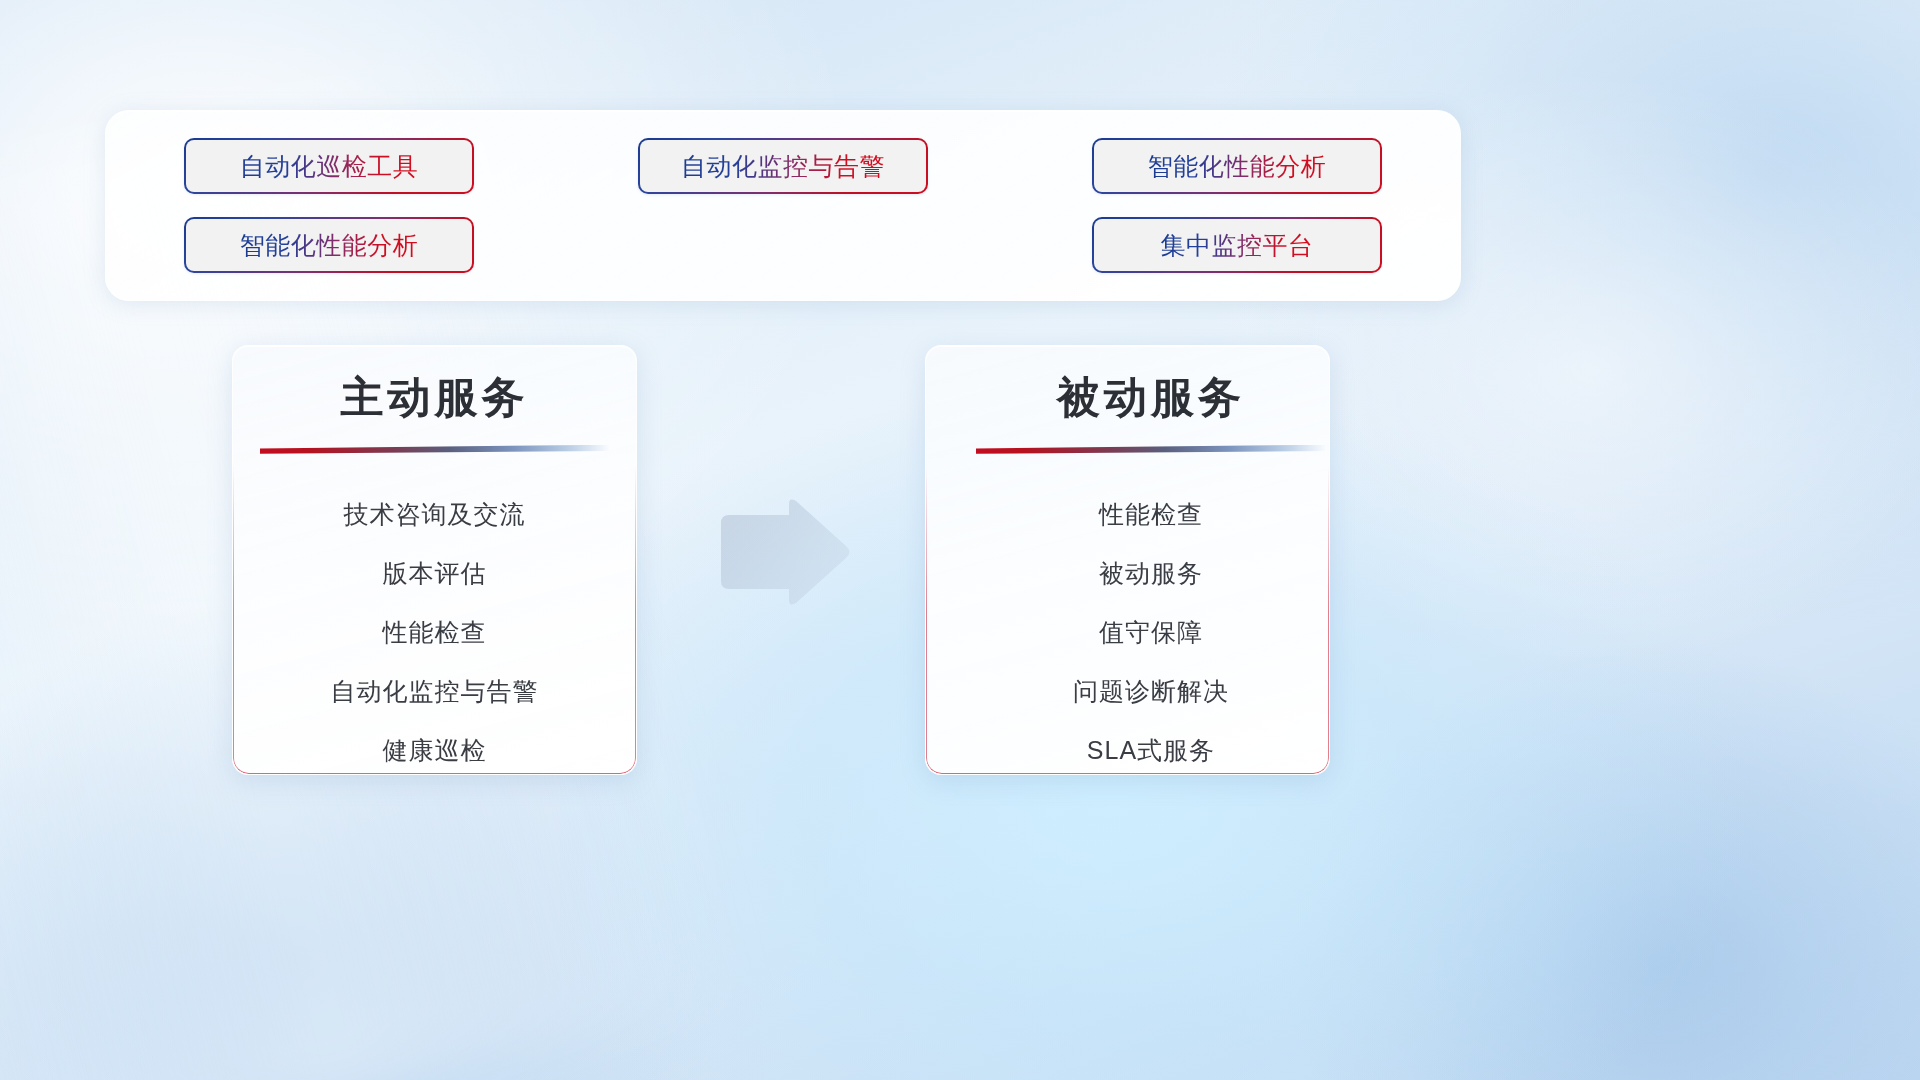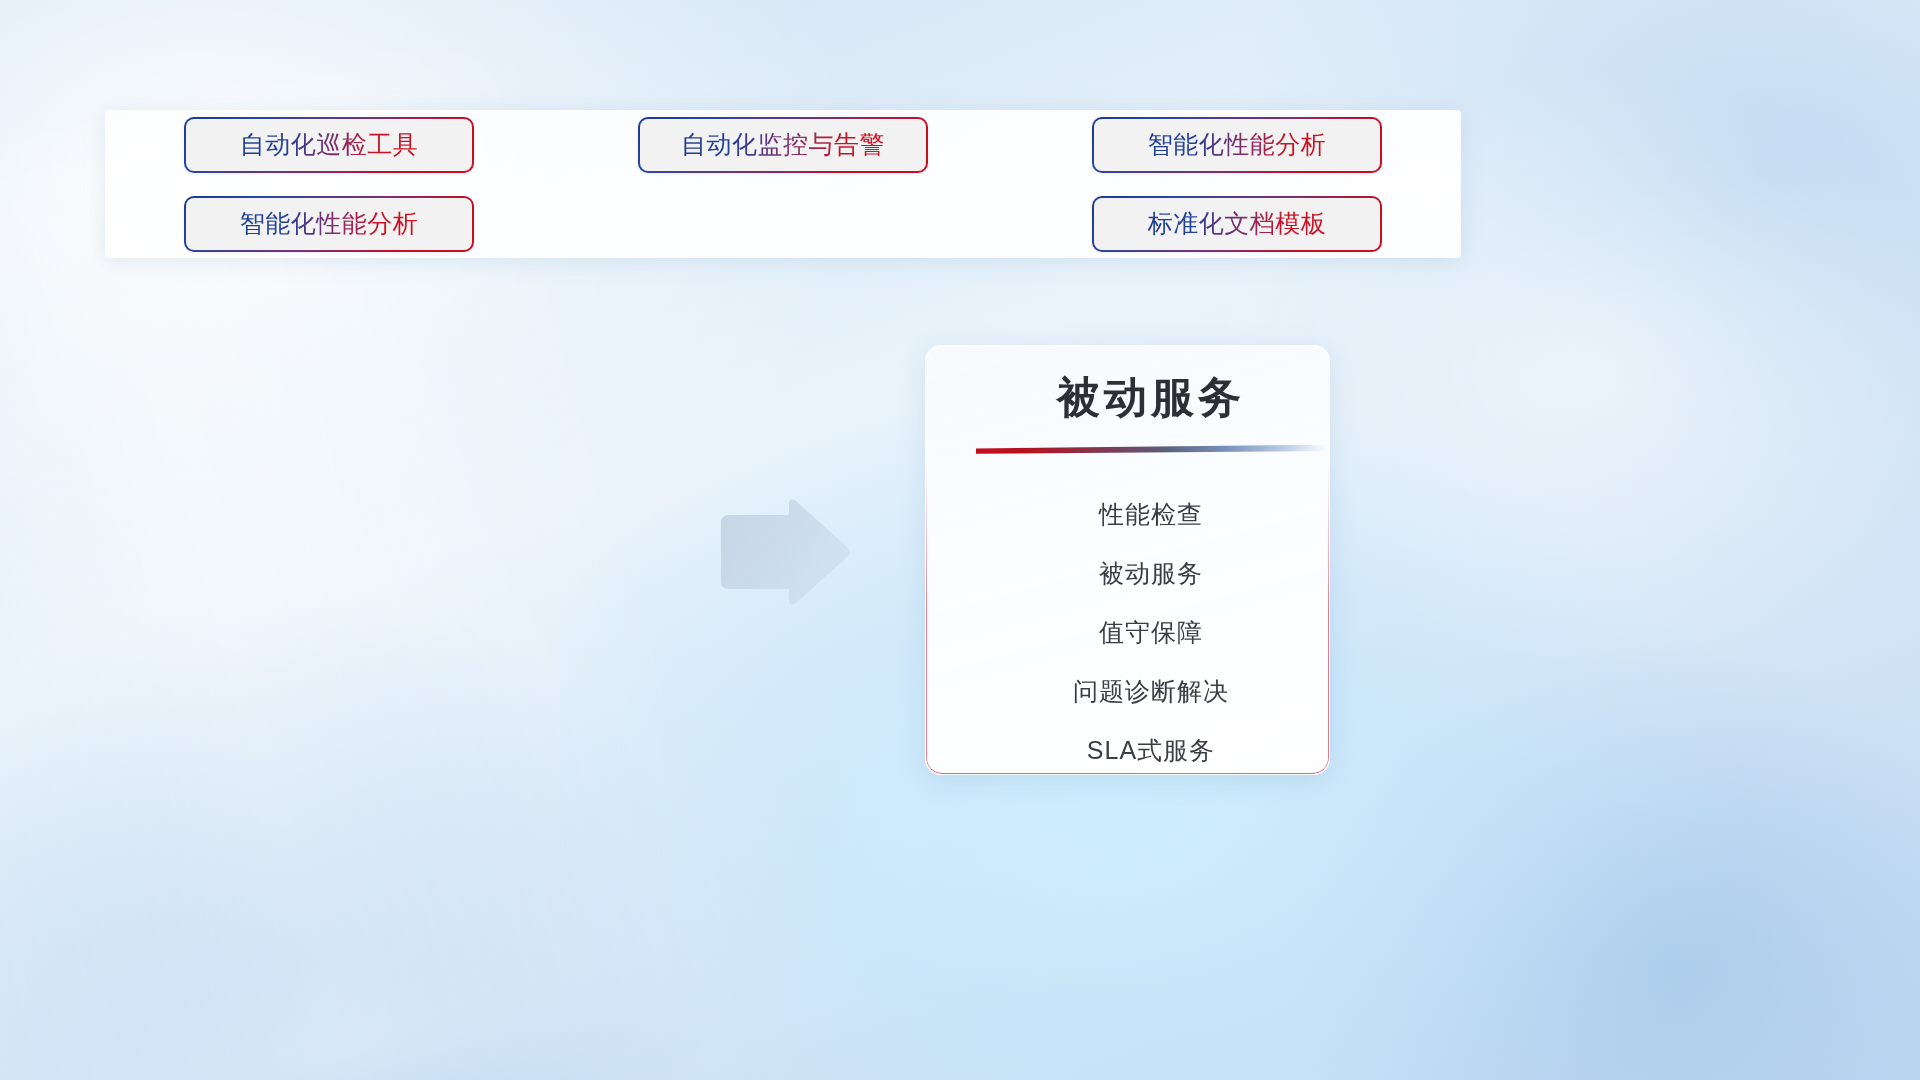--- a/index.html
+++ b/index.html
@@ -43,22 +43,22 @@
   }
   .bg-streak{
     position:absolute;left:-120px;top:120px;width:760px;height:980px;
     transform:rotate(-14deg);
     background:linear-gradient(90deg, rgba(255,255,255,0) 0%, rgba(255,255,255,.38) 45%, rgba(255,255,255,0) 100%);
     filter:blur(28px);
   }
 
   
   #top-panel{
-    position:absolute;left:105px;top:110px;width:1356px;height:148px;
-    border-radius:4px;
+    position:absolute;left:105px;top:110px;width:1356px;height:191px;
+    border-radius:24px;
     background:linear-gradient(150deg, rgba(255,255,255,.72) 0%, rgba(255,255,255,.88) 40%, rgba(255,255,255,.96) 100%);
     box-shadow:0 3px 22px rgba(110,150,195,.18), inset 0 1px 0 rgba(255,255,255,.9);
     border:1px solid rgba(255,255,255,.75);
     display:flex;flex-direction:column;justify-content:center;
     padding:0 78px;box-sizing:border-box;
   }
   .pill-row{display:flex;justify-content:space-between;}
   .pill-row + .pill-row{margin-top:23px;}
 
   .pill{
@@ -160,26 +160,39 @@
       <div class="pill">
         <span class="pill-label">智能化性能分析</span>
       </div>
     </div>
 
     <div class="pill-row">
       <div class="pill">
         <span class="pill-label">智能化性能分析</span>
       </div>
       <div class="pill">
-        <span class="pill-label">标准化文档模板</span>
-      </div>
-    </div>
-
-  </div>
-
+        <span class="pill-label">集中监控平台</span>
+      </div>
+    </div>
+
+  </div>
+
+  <div class="card" id="card-left">
+    <div class="card-title">主动服务</div>
+    <div class="divider-wrap">
+      <div class="divider"></div>
+    </div>
+    <div class="card-list">
+      <div class="card-item">技术咨询及交流</div>
+      <div class="card-item">版本评估</div>
+      <div class="card-item">性能检查</div>
+      <div class="card-item">自动化监控与告警</div>
+      <div class="card-item">健康巡检</div>
+    </div>
+  </div>
 
   <div id="flow-arrow">
     <svg width="140" height="112" viewBox="0 0 140 112" xmlns="http://www.w3.org/2000/svg">
       <defs>
         <linearGradient id="arrowGrad" x1="0" y1="0" x2="1" y2="0.6">
           <stop offset="0%" stop-color="#a9b8cd" stop-opacity="0.50"></stop>
           <stop offset="55%" stop-color="#b4c4d8" stop-opacity="0.45"></stop>
           <stop offset="100%" stop-color="#c3d4e5" stop-opacity="0.42"></stop>
         </linearGradient>
       </defs>

